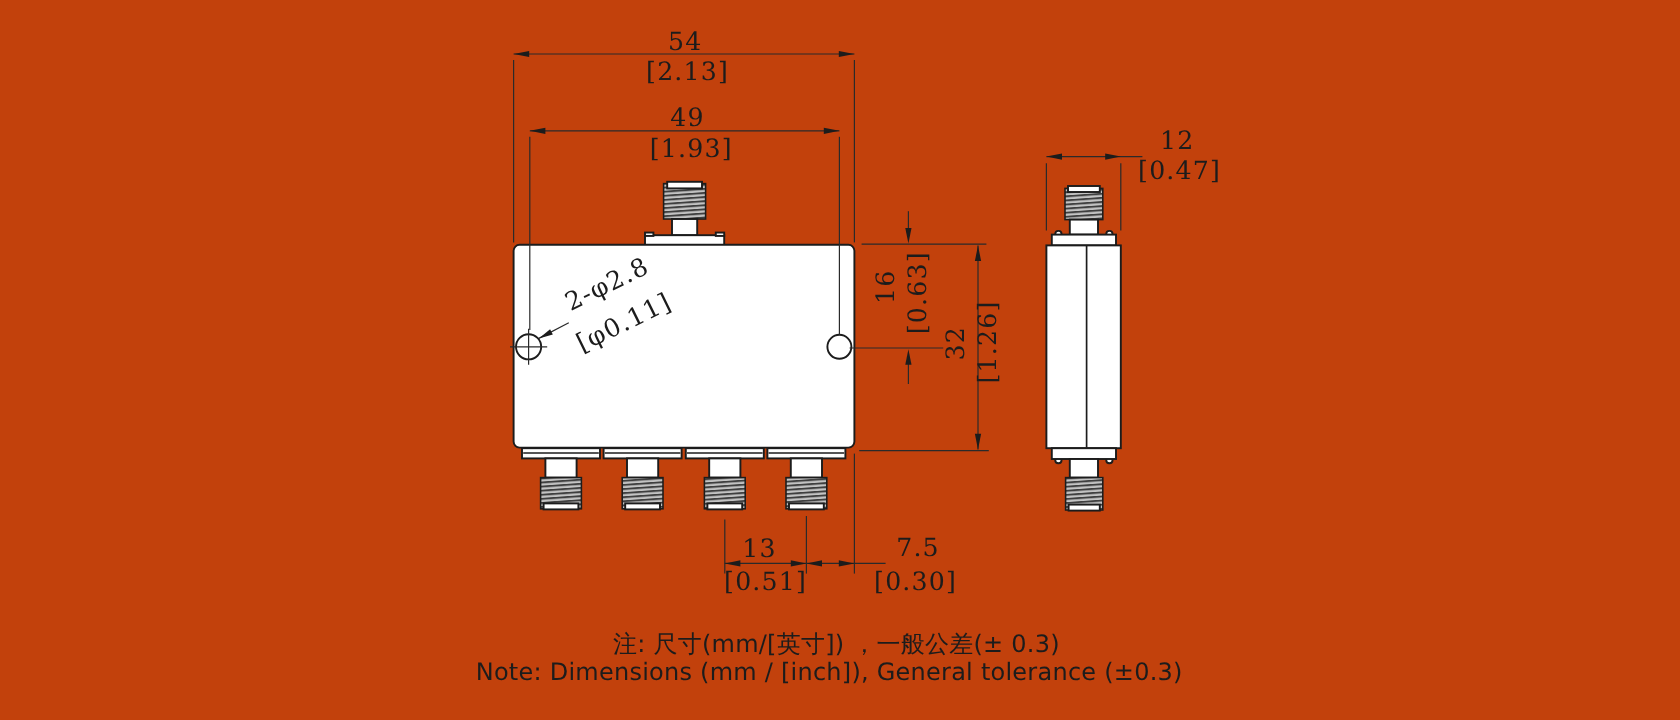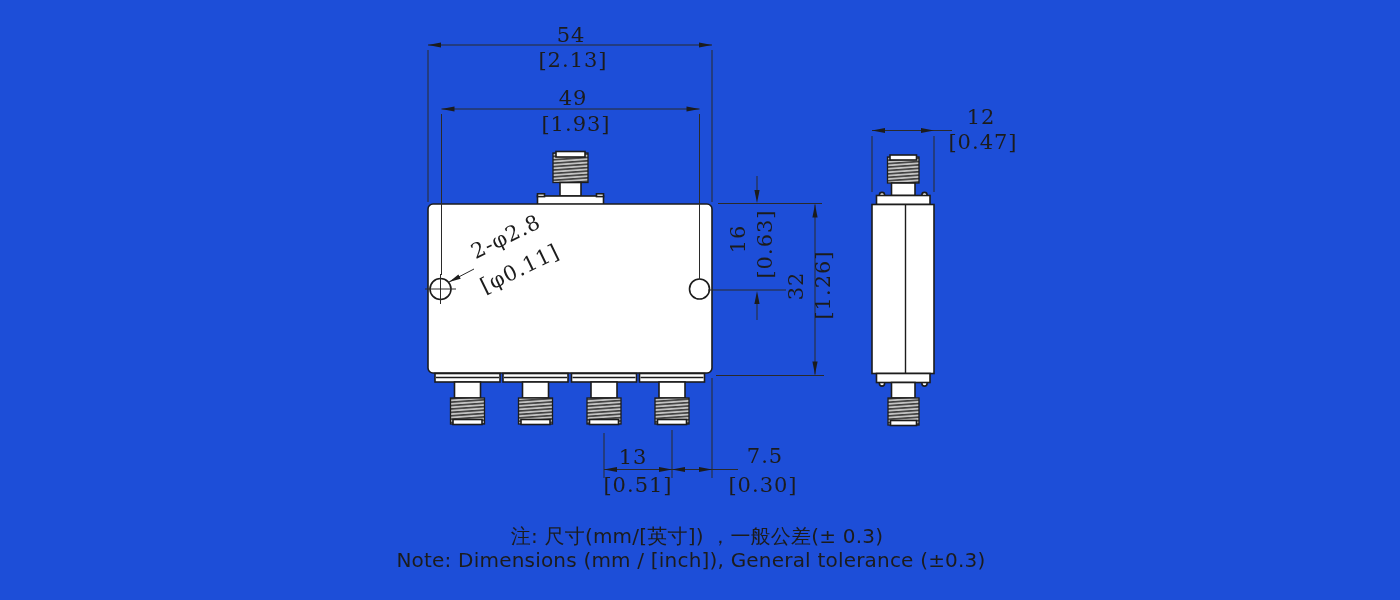--- a/index.html
+++ b/index.html
@@ -1,16 +1,16 @@
 <!DOCTYPE html>
 <html><head>
 <meta charset="utf-8">
 <style>
   html,body{margin:0;padding:0;background:#ffffff;}
-  .stage{position:relative;width:1400px;height:600px;background:#1d4ed8;overflow:hidden;}
+  .stage{position:relative;width:1400px;height:600px;background:#c2410c;overflow:hidden;}
   svg{position:absolute;left:0;top:0;}
   
   .obj{fill:#ffffff;stroke:#1c1c1c;stroke-width:1.6;}
   .objline{fill:none;stroke:#1c1c1c;stroke-width:1.4;}
   .thr{stroke:#1c1c1c;stroke-width:1.3;}
   
   .dim{fill:none;stroke:#2a2a2a;stroke-width:1;}
   .arr{fill:#1c1c1c;stroke:none;}
   
   text.dtxt{font-family:"DejaVu Serif","Liberation Serif",serif;font-size:21px;fill:#1c1c1c;letter-spacing:1px;text-anchor:middle;}

